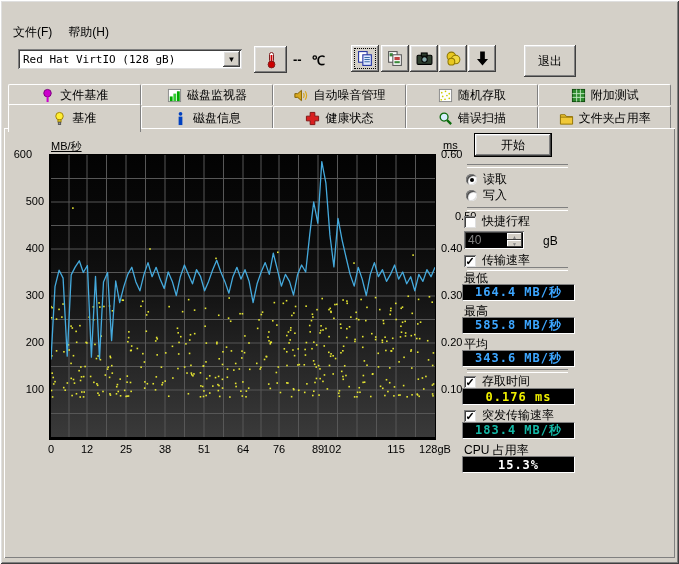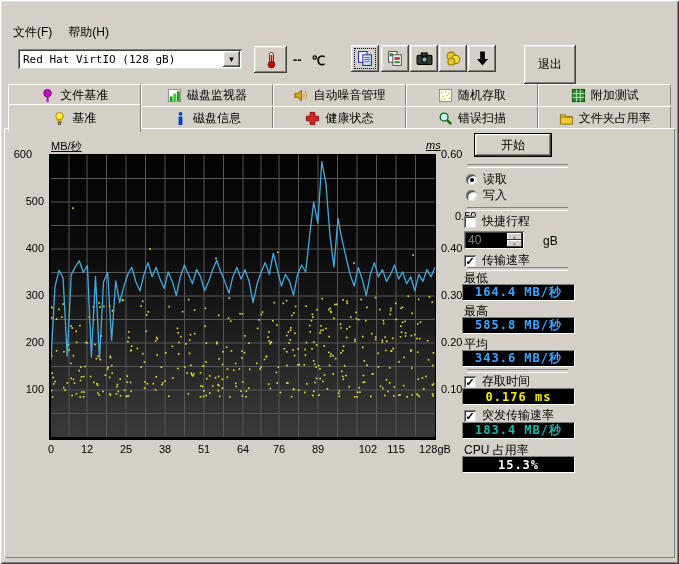--- a/index.html
+++ b/index.html
@@ -24,21 +24,21 @@
   .combo .drop{width:17px;height:16px;margin-right:2px;background:#d4d0c8;
        box-shadow:inset -1px -1px 0 #404040, inset 1px 1px 0 #fff, inset -2px -2px 0 #808080, inset 2px 2px 0 #dfdfdf;
        display:flex;align-items:center;justify-content:center;font-size:8px;}
   .combo .drop::before{content:"▼";}
   .tbtn{position:absolute;background:#d4d0c8;
        box-shadow:inset -1px -1px 0 #404040, inset 1px 1px 0 #fff, inset -2px -2px 0 #808080, inset 2px 2px 0 #dfdfdf;
        display:flex;align-items:center;justify-content:center;}
   .tbtn.focused{outline:1px dotted #000;outline-offset:-4px;}
   .tempval{position:absolute;left:289px;top:10px;font-weight:bold;font-size:13px;}
   .tempunit{position:absolute;left:308px;top:9px;font-weight:bold;font-size:13px;}
-  .exitbtn{position:absolute;left:520px;top:3px;width:52px;height:39px;background:#d4d0c8;
+  .exitbtn{position:absolute;left:520px;top:3px;width:52px;height:32px;background:#d4d0c8;
        box-shadow:inset -1px -1px 0 #404040, inset 1px 1px 0 #fff, inset -2px -2px 0 #808080, inset 2px 2px 0 #dfdfdf;
        display:flex;align-items:center;justify-content:center;font-size:12px;}
   .tabsrow{position:absolute;display:flex;gap:0;}
   .row1{left:8px;top:84px;width:663px;height:21px;}
   .row2{left:8px;top:106px;width:663px;height:23px;}
   .tab{flex:1;display:flex;align-items:center;justify-content:center;gap:5px;
        background:#d4d0c8;border:1px solid #808080;border-bottom:none;
        border-top-color:#fff;border-left-color:#fff;border-radius:2px 2px 0 0;font-size:12px;white-space:nowrap;}
   .tab .ticon{width:15px;height:15px;flex:0 0 15px;}
   .tab.active{position:relative;z-index:5;margin-top:-2px;height:27px;box-shadow:0 2px 0 #d4d0c8;}
@@ -222,21 +222,21 @@
         <path d="M1.5 4h5l1.5 2h6.5v8h-13z" fill="#f0c838" stroke="#907000"></path>
         <path d="M1.5 6.5h13" stroke="#907000"></path>
       </svg>
       <span>文件夹占用率</span>
     </div>
   </div>
 
   <div class="panel"></div>
 
   <span class="axtitle" style="left:51px;top:139px;">MB/秒</span>
-  <span class="axtitle" style="left:426px;top:139px;font-style:italic;">ms</span>
+  <span class="axtitle" style="left:443px;top:139px;">ms</span>
 
   <div class="plotbox">
     <svg id="plot-svg" viewBox="0 0 384 282" preserveAspectRatio="none">
         <line x1="0" y1="258.5" x2="384" y2="258.5" stroke="#575757" stroke-width="1"></line>
         <line x1="0" y1="235" x2="384" y2="235" stroke="#575757" stroke-width="1"></line>
         <line x1="0" y1="211.5" x2="384" y2="211.5" stroke="#575757" stroke-width="1"></line>
         <line x1="0" y1="188" x2="384" y2="188" stroke="#575757" stroke-width="1"></line>
         <line x1="0" y1="164.5" x2="384" y2="164.5" stroke="#575757" stroke-width="1"></line>
         <line x1="0" y1="141" x2="384" y2="141" stroke="#575757" stroke-width="1"></line>
         <line x1="0" y1="117.5" x2="384" y2="117.5" stroke="#575757" stroke-width="1"></line>
@@ -716,21 +716,21 @@
       <div class="axlbl" style="left: 441px; top: 336px; width: 34px; text-align: left;">0.20</div>
       <div class="axlbl" style="left: 441px; top: 383px; width: 34px; text-align: left;">0.10</div>
       <div class="axlbl" style="left: 31px; top: 443px; width: 40px; text-align: center;">0</div>
       <div class="axlbl" style="left: 67px; top: 443px; width: 40px; text-align: center;">12</div>
       <div class="axlbl" style="left: 106px; top: 443px; width: 40px; text-align: center;">25</div>
       <div class="axlbl" style="left: 145px; top: 443px; width: 40px; text-align: center;">38</div>
       <div class="axlbl" style="left: 184px; top: 443px; width: 40px; text-align: center;">51</div>
       <div class="axlbl" style="left: 223px; top: 443px; width: 40px; text-align: center;">64</div>
       <div class="axlbl" style="left: 259px; top: 443px; width: 40px; text-align: center;">76</div>
       <div class="axlbl" style="left: 298px; top: 443px; width: 40px; text-align: center;">89</div>
-      <div class="axlbl" style="left: 337px; top: 443px; width: 40px; text-align: right;">102</div>
+      <div class="axlbl" style="left: 323px; top: 443px; width: 40px; text-align: left;">102</div>
       <div class="axlbl" style="left: 376px; top: 443px; width: 40px; text-align: center;">115</div>
       <div class="axlbl" style="left: 415px; top: 443px; width: 40px; text-align: center;">128gB</div>
     </div>
 
   <div class="startbtn">开始</div>
   <div class="sep" style="top:164px;"></div>
 
   <div class="ctl" style="left:466px;top:171px;">
     <span class="radio on"></span>
     <span>读取</span>

